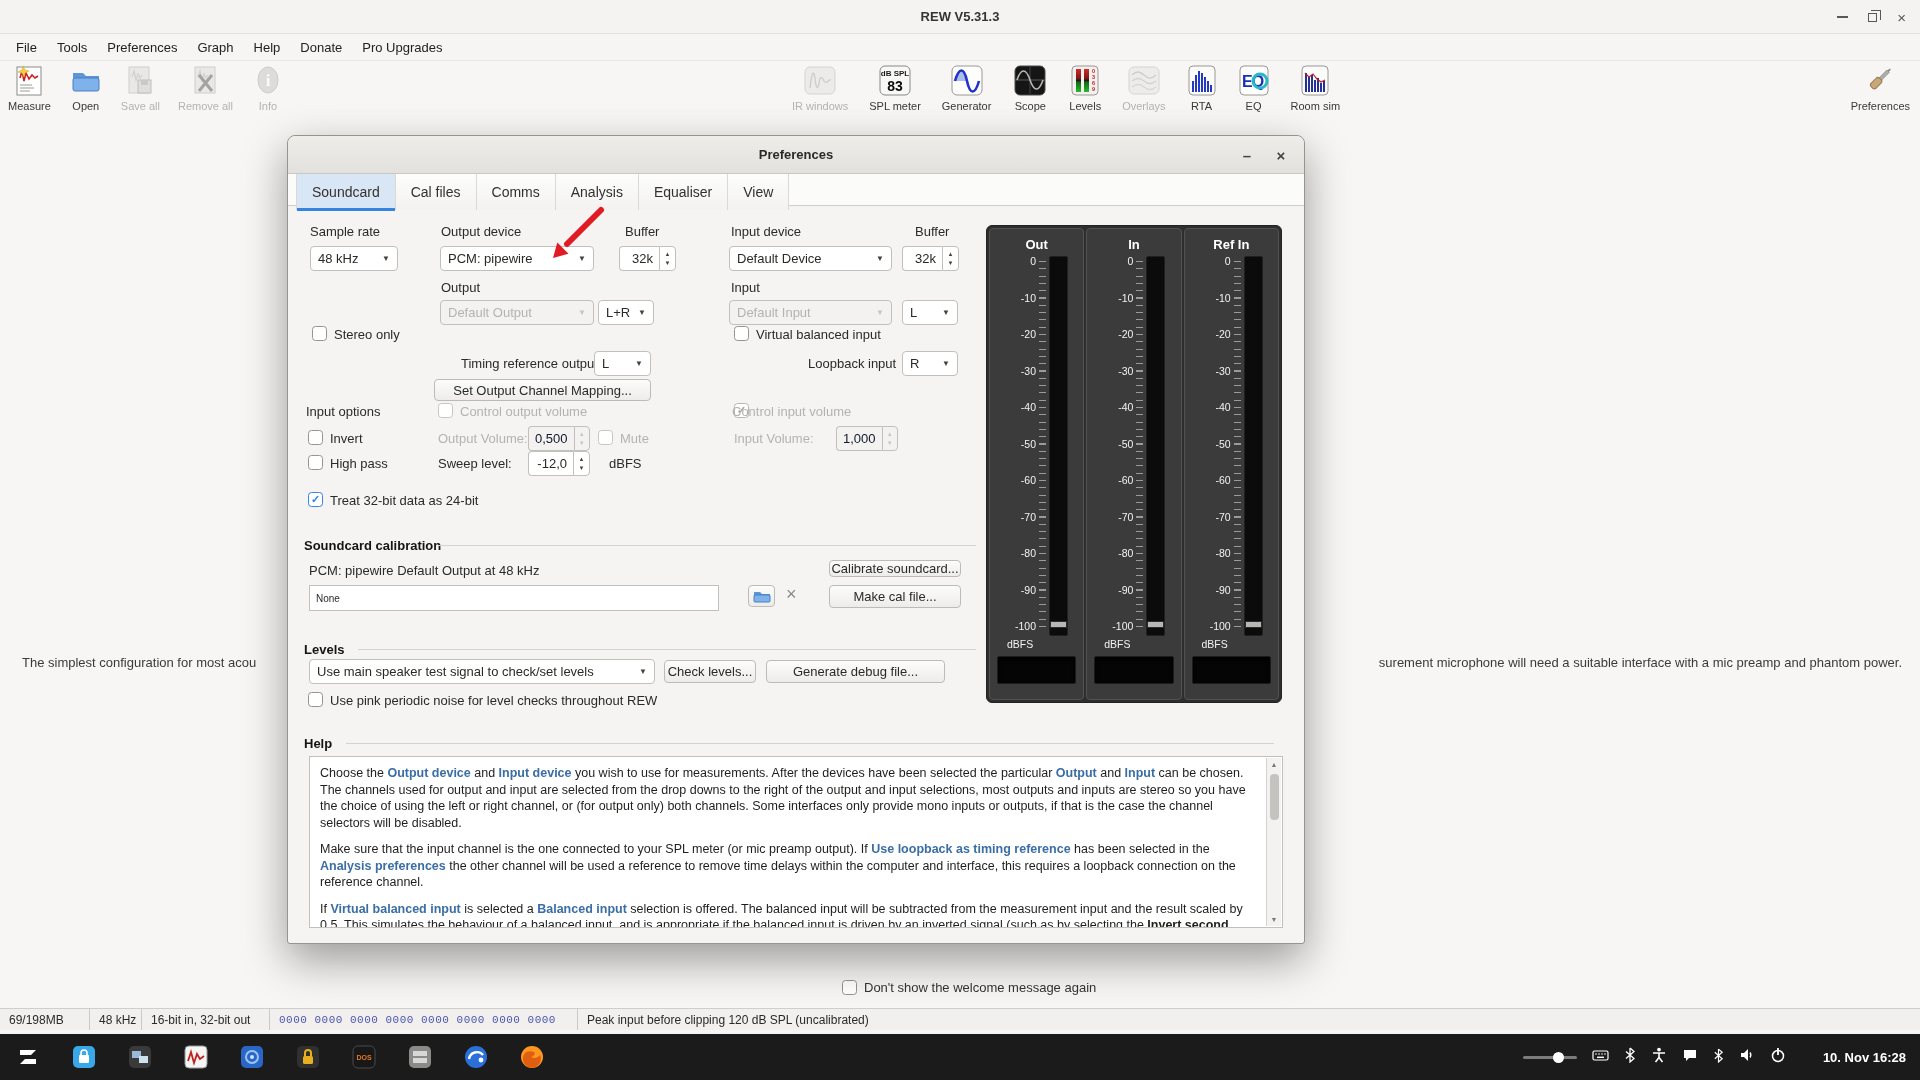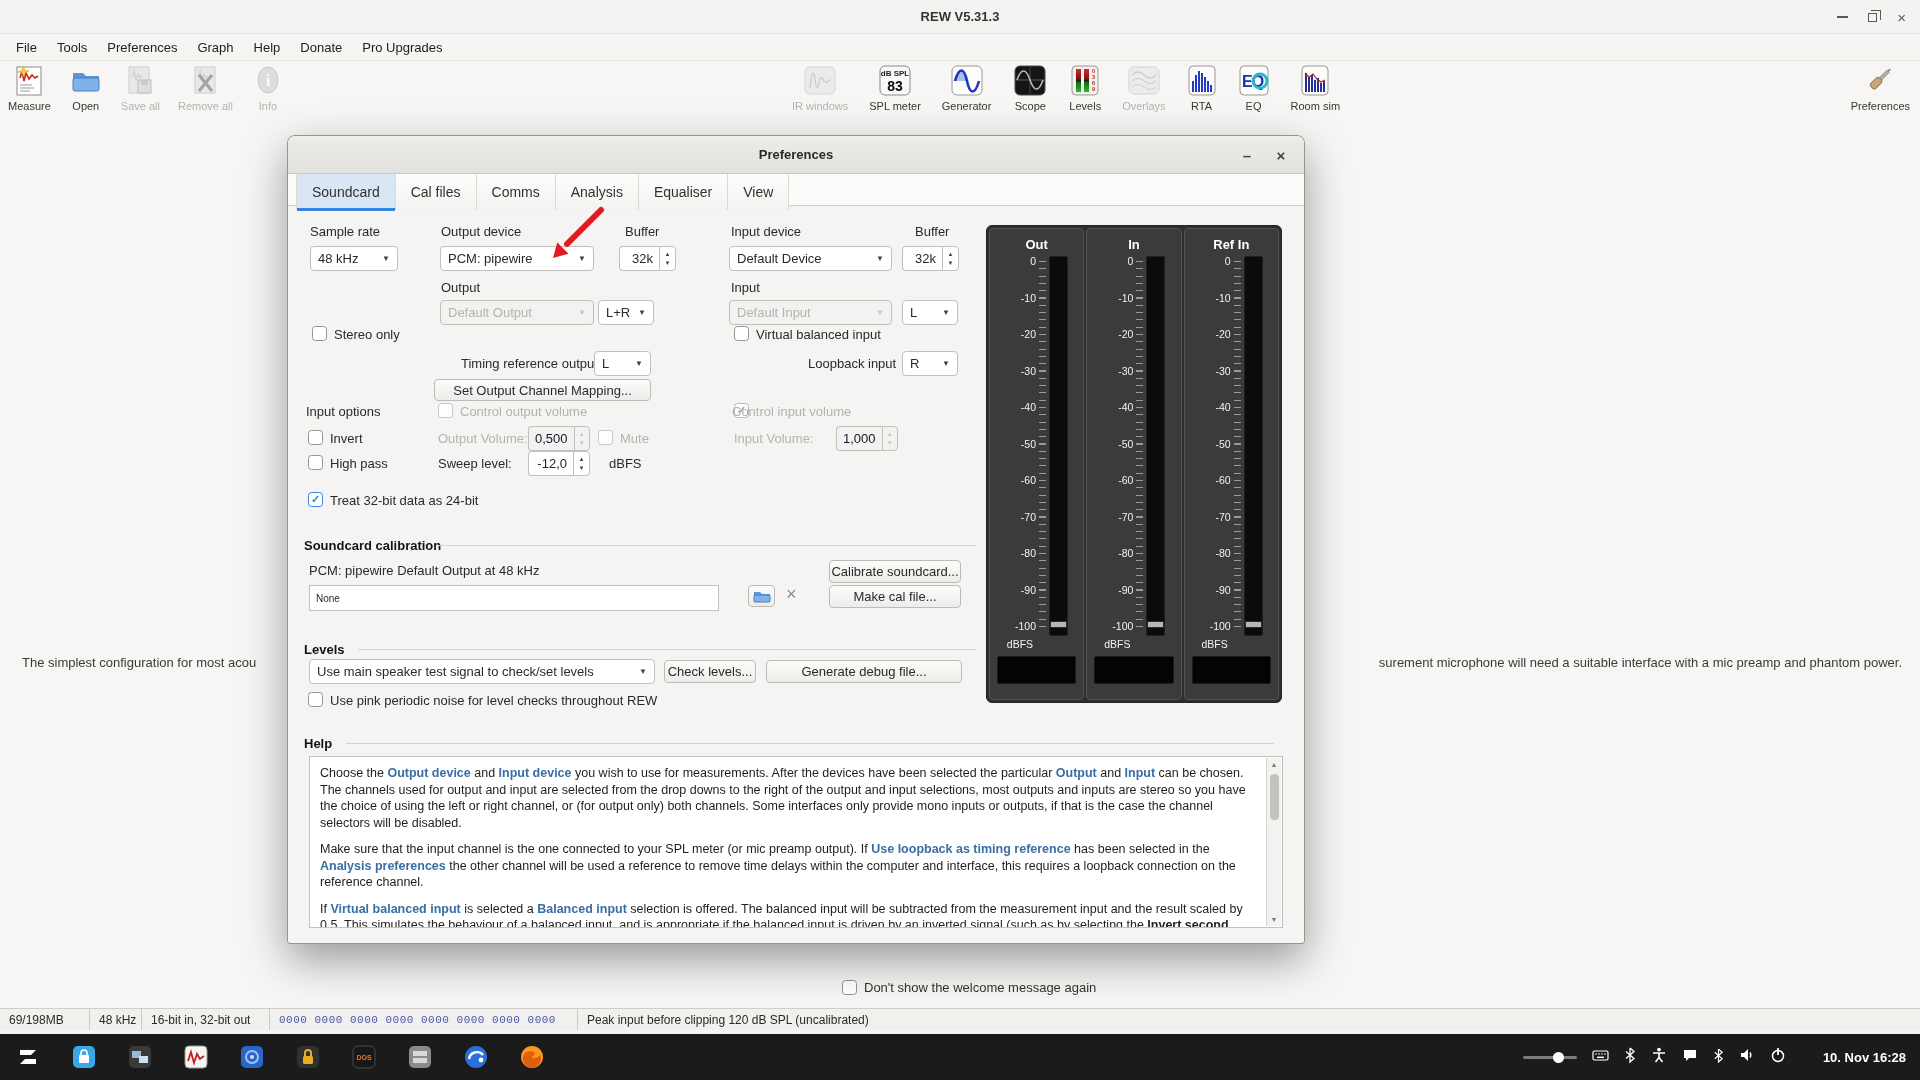--- a/index.html
+++ b/index.html
@@ -82,21 +82,21 @@
   .help-box p{margin:0 0 10px 0;}
   .hl{color:#3a6ea5;font-weight:bold;}
   .hb{font-weight:bold;}
   .hscroll{position:absolute;right:1px;top:1px;bottom:1px;width:15px;background:#f3f2f0;border-left:1px solid #d5d3d0;
            display:flex;flex-direction:column;align-items:center;justify-content:space-between;padding:2px 0;}
   .hscroll .sar{font-size:7px;color:#7a7875;}
   .hthumb{position:absolute;left:3px;top:16px;width:9px;height:46px;background:#c5c3bf;border-radius:4px;}
 
   
   .meters{position:absolute;left:698px;top:19px;width:296px;height:478px;background:#2e2e2e;border:1px solid #232323;
-          border-radius:6px;display:flex;padding:2px;gap:2px;}
+          border-radius:6px;display:flex;padding:2px;gap:2px;justify-content:flex-end;}
   .meter{flex:1;position:relative;background:#3b3b3b;border:1px solid #525252;border-radius:4px;}
   .m-label{position:absolute;left:0;right:0;top:8px;text-align:center;font-size:13px;font-weight:bold;color:#fff;}
   .m-scale{position:absolute;left:0;top:27px;width:46px;height:376px;display:flex;flex-direction:column;
            justify-content:space-between;}
   .m-scale span{font-size:10.5px;color:#f2f2f2;text-align:right;display:block;line-height:1;}
   .m-ticks{position:absolute;left:49px;top:32px;width:7px;height:366px;
            background:repeating-linear-gradient(to bottom,#9a9a9a 0 1px,transparent 1px 7.3px);}
   .m-bar{position:absolute;left:59px;top:27px;width:19px;height:380px;background:#0b0b0b;border-radius:2px;
          border:1px solid #1f1f1f;}
   .m-handle{position:absolute;left:0;right:0;bottom:7px;height:7px;background:#b8b6b2;border:1px solid #2a2a2a;border-radius:1px;}
@@ -487,21 +487,21 @@
       <span class="lbl" style="left:321px;top:250px;">dBFS</span>
 
       <span class="cb chk-blue" style="left:20px;top:286px;">
           <span>✓</span>
         </span>
       <span class="lbl" style="left:42px;top:287px;">Treat 32-bit data as 24-bit</span>
 
       <span class="sect-h" style="left:16px;top:332px;">Soundcard calibration</span>
       <span class="hline" style="left:150px;top:339px;width:538px;"></span>
       <span class="lbl" style="left:21px;top:357px;">PCM: pipewire Default Output at 48 kHz</span>
-      <div class="btn" style="left:541px;top:354px;width:132px;height:23px;">
+      <div class="btn" style="left:541px;top:354px;width:132px;height:17px;">
         <span>Calibrate soundcard...</span>
       </div>
       <div class="field" style="left:21px;top:379px;width:410px;">
         <span>None</span>
       </div>
       <div class="btn" style="left:460px;top:379px;width:27px;height:22px;">
         <svg width="18" height="14" viewBox="0 0 18 14">
             <path d="M1 3 h6 l2 2 h8 v2 H1 z" fill="#5c96d8"></path>
             <rect x="1" y="6" width="16" height="7" rx="1" fill="#7fb2ea" stroke="#4a7fc0"></rect>
           </svg>
@@ -513,21 +513,21 @@
 
       <span class="sect-h" style="left:16px;top:436px;">Levels</span>
       <span class="hline" style="left:70px;top:443px;width:618px;"></span>
       <div class="select" style="left:21px;top:453px;width:346px;">
         <span>Use main speaker test signal to check/set levels</span>
         <span class="dd">▼</span>
       </div>
       <div class="btn" style="left:376px;top:454px;width:92px;height:23px;">
         <span>Check levels...</span>
       </div>
-      <div class="btn" style="left:478px;top:454px;width:196px;height:23px;">
+      <div class="btn" style="left:478px;top:454px;width:179px;height:23px;">
         <span>Generate debug file...</span>
       </div>
       <span class="cb" style="left:20px;top:486px;"></span>
       <span class="lbl" style="left:42px;top:487px;">Use pink periodic noise for level checks throughout REW</span>
 
       <span class="sect-h" style="left:16px;top:530px;">Help</span>
       <span class="hline" style="left:58px;top:537px;width:928px;"></span>
       <div class="help-box">
         <p><span>Choose the </span><span class="hl">Output device</span><span> and </span><span class="hl">Input device</span><span> you wish to use for measurements. After the devices have been selected the particular </span><span class="hl">Output</span><span> and </span><span class="hl">Input</span><span> can be chosen. The channels used for output and input are selected from the drop downs to the right of the output and input selections, most outputs and inputs are stereo so you have the choice of using the left or right channel, or (for output only) both channels. Some interfaces only provide mono inputs or outputs, if that is the case the channel selectors will be disabled.</span></p>
         <p><span>Make sure that the input channel is the one connected to your SPL meter (or mic preamp output). If </span><span class="hl">Use loopback as timing reference</span><span> has been selected in the </span><span class="hl">Analysis preferences</span><span> the other channel will be used a reference to remove time delays within the computer and interface, this requires a loopback connection on the reference channel.</span></p>

